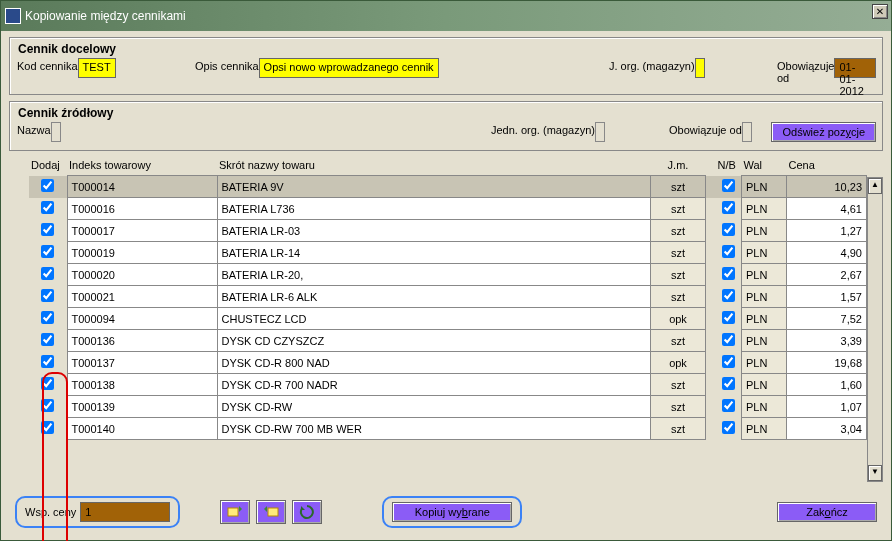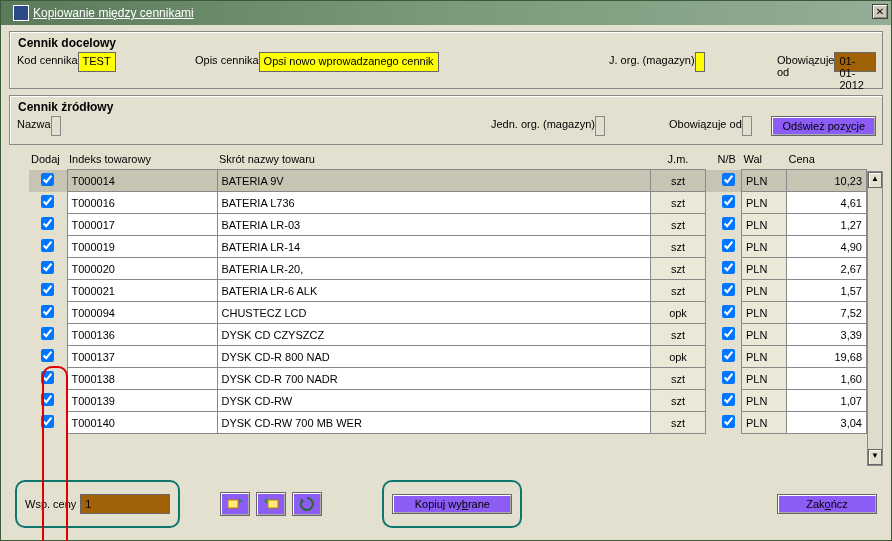--- a/index.html
+++ b/index.html
@@ -16,27 +16,26 @@
     width: 892px;
     height: 541px;
     background: #e4e0d0;
     border: 1px solid #3a5a3a;
     display: flex;
     flex-direction: column;
   }
   .titlebar {
     background: linear-gradient(to right, #5a7a5a, #7a9a7a 50%, #95ad95);
     color: #fff;
-    height: 24px;
+    height: 30px;
     display: flex;
     align-items: center;
-    padding: 0 12px;
+    padding: 0 4px;
     font-size: 12px;
     position: relative;
-    text-decoration: underline;
   }
   .titlebar .icon {
     width: 16px; height: 16px;
     margin-right: 4px;
     background: #2a4a8a;
     border: 1px solid #fff;
     display:inline-block;
   }
   .titlebar .close {
     position: absolute;
@@ -139,21 +138,21 @@
     border: 1px solid #888;
     margin-top: 20px;
     display:flex; flex-direction:column; justify-content:space-between;
   }
   .sb-btn { height:16px; background:#e4e0d0; border:1px solid #666; box-shadow: inset 1px 1px #fff; font-size:8px; text-align:center; line-height:12px;}
   .footer {
     display:flex;
     align-items:center;
     padding: 14px 6px 4px 6px;
   }
-  .red-ring { border: 2px solid #0f766e; border-radius: 10px; padding: 12px 8px; display:flex; align-items:center; gap:4px;}
+  .red-ring { border: 2px solid #3b82f6; border-radius: 10px; padding: 4px 8px; display:flex; align-items:center; gap:4px;}
   .red-ring-col { border: 2px solid #d00; border-radius: 10px; }
   .ring1 { position:absolute; left:13px; top:215px; width:26px; height:268px; pointer-events:none; z-index:5;}
   .und { text-decoration: underline; }
   svg { display:block; }
 </style>
 </head>
 <body>
 
 <div class="window">
   <div class="titlebar">

